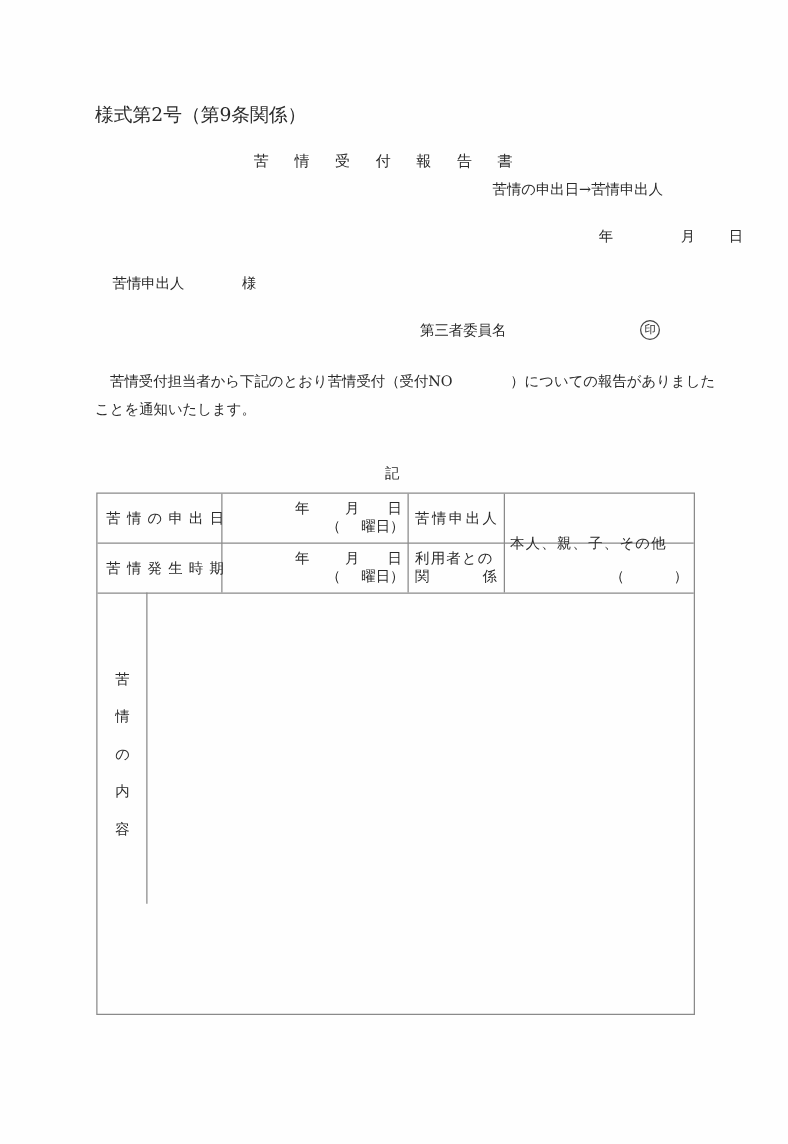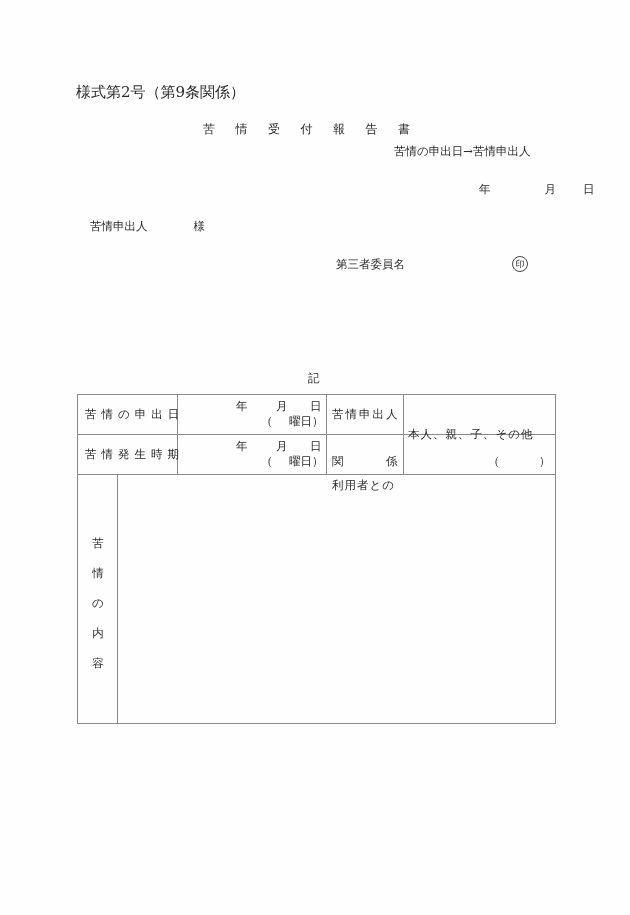--- a/index.html
+++ b/index.html
@@ -18,21 +18,21 @@
   #addressee { left: 90px; top: 219px; font-size: 11.5px; }
   #addressee .sama { display: inline-block; margin-left: 46px; }
   #committee { left: 336px; top: 257px; font-size: 11.5px; }
   #seal { left: 512px; top: 256px; width: 14px; height: 14px; border: 1px solid #444; border-radius: 50%;
           font-size: 9px; line-height: 14px; text-align: center; }
   #body-text { left: 76px; top: 294px; width: 480px; font-size: 11.5px; line-height: 22px; white-space: normal; }
   #body-text .l1 { display: block; padding-left: 12px; white-space: nowrap; }
   #body-text .l2 { display: block; white-space: nowrap; }
   #ki { left: 308px; top: 371px; font-size: 11.5px; }
 
-  #table { position: absolute; left: 77px; top: 394px; width: 479px; height: 330px;
+  #table { position: absolute; left: 77px; top: 394px; width: 479px; height: 418px;
            border: 1px solid #8a8a8a; box-sizing: border-box; }
   .cell { position: absolute; box-sizing: border-box; font-size: 11.5px; }
   .hline { position: absolute; height: 1px; background: #8a8a8a; }
   .vline { position: absolute; width: 1px; background: #8a8a8a; }
   .label-spaced { letter-spacing: 5px; }
   .vert { position: absolute; left: 0; width: 40px; text-align: center; font-size: 11.5px; }
 </style>
 </head>
 <body>
 
@@ -49,20 +49,22 @@
 </div>
 
 <div class="abs" id="addressee">
   <span>苦情申出人</span><span class="sama">様</span>
 </div>
 
 <div class="abs" id="committee">第三者委員名</div>
 <div class="abs" id="seal">印</div>
 
 <div class="abs" id="body-text">
+  <span class="l1">苦情受付担当者から下記のとおり苦情受付（受付NO　　　　）についての報告がありました</span>
+  <span class="l2">ことを通知いたします。</span>
 </div>
 
 <div class="abs" id="ki">記</div>
 
 <div id="table">
 
   <div class="hline" style="left:0; top:39px; width:477px;"></div>
   <div class="hline" style="left:0; top:79px; width:477px;"></div>
 
   <div class="vline" style="left:99px; top:0; height:79px;"></div>
@@ -79,21 +81,21 @@
   <div class="cell" style="left:211px; top:19px;">曜日）</div>
   <div class="cell label-spaced" style="left:254px; top:12px; letter-spacing:2px;">苦情申出人</div>
   <div class="cell" style="left:327px; top:2px; width:148px; height:36px;"></div>
 
   <div class="cell label-spaced" style="left:7px; top:52px;">苦情発生時期</div>
   <div class="cell" style="left:158px; top:44px;">年</div>
   <div class="cell" style="left:198px; top:44px;">月</div>
   <div class="cell" style="left:232px; top:44px;">日</div>
   <div class="cell" style="left:183px; top:59px;">（</div>
   <div class="cell" style="left:211px; top:59px;">曜日）</div>
-  <div class="cell" style="left:254px; top:44px; letter-spacing:1px;margin-top:39px;">利用者との</div>
+  <div class="cell" style="left:254px; top:44px; letter-spacing:1px;">利用者との</div>
   <div class="cell" style="left:254px; top:59px;">関</div>
   <div class="cell" style="left:308px; top:59px;">係</div>
   <div class="cell" style="left:330px; top:32px; letter-spacing:1px;">本人、親、子、その他</div>
   <div class="cell" style="left:410px; top:59px;">（</div>
   <div class="cell" style="left:461px; top:59px;">）</div>
 
   <div class="vert" style="top:141px;">苦</div>
   <div class="vert" style="top:171px;">情</div>
   <div class="vert" style="top:201px;">の</div>
   <div class="vert" style="top:231px;">内</div>

